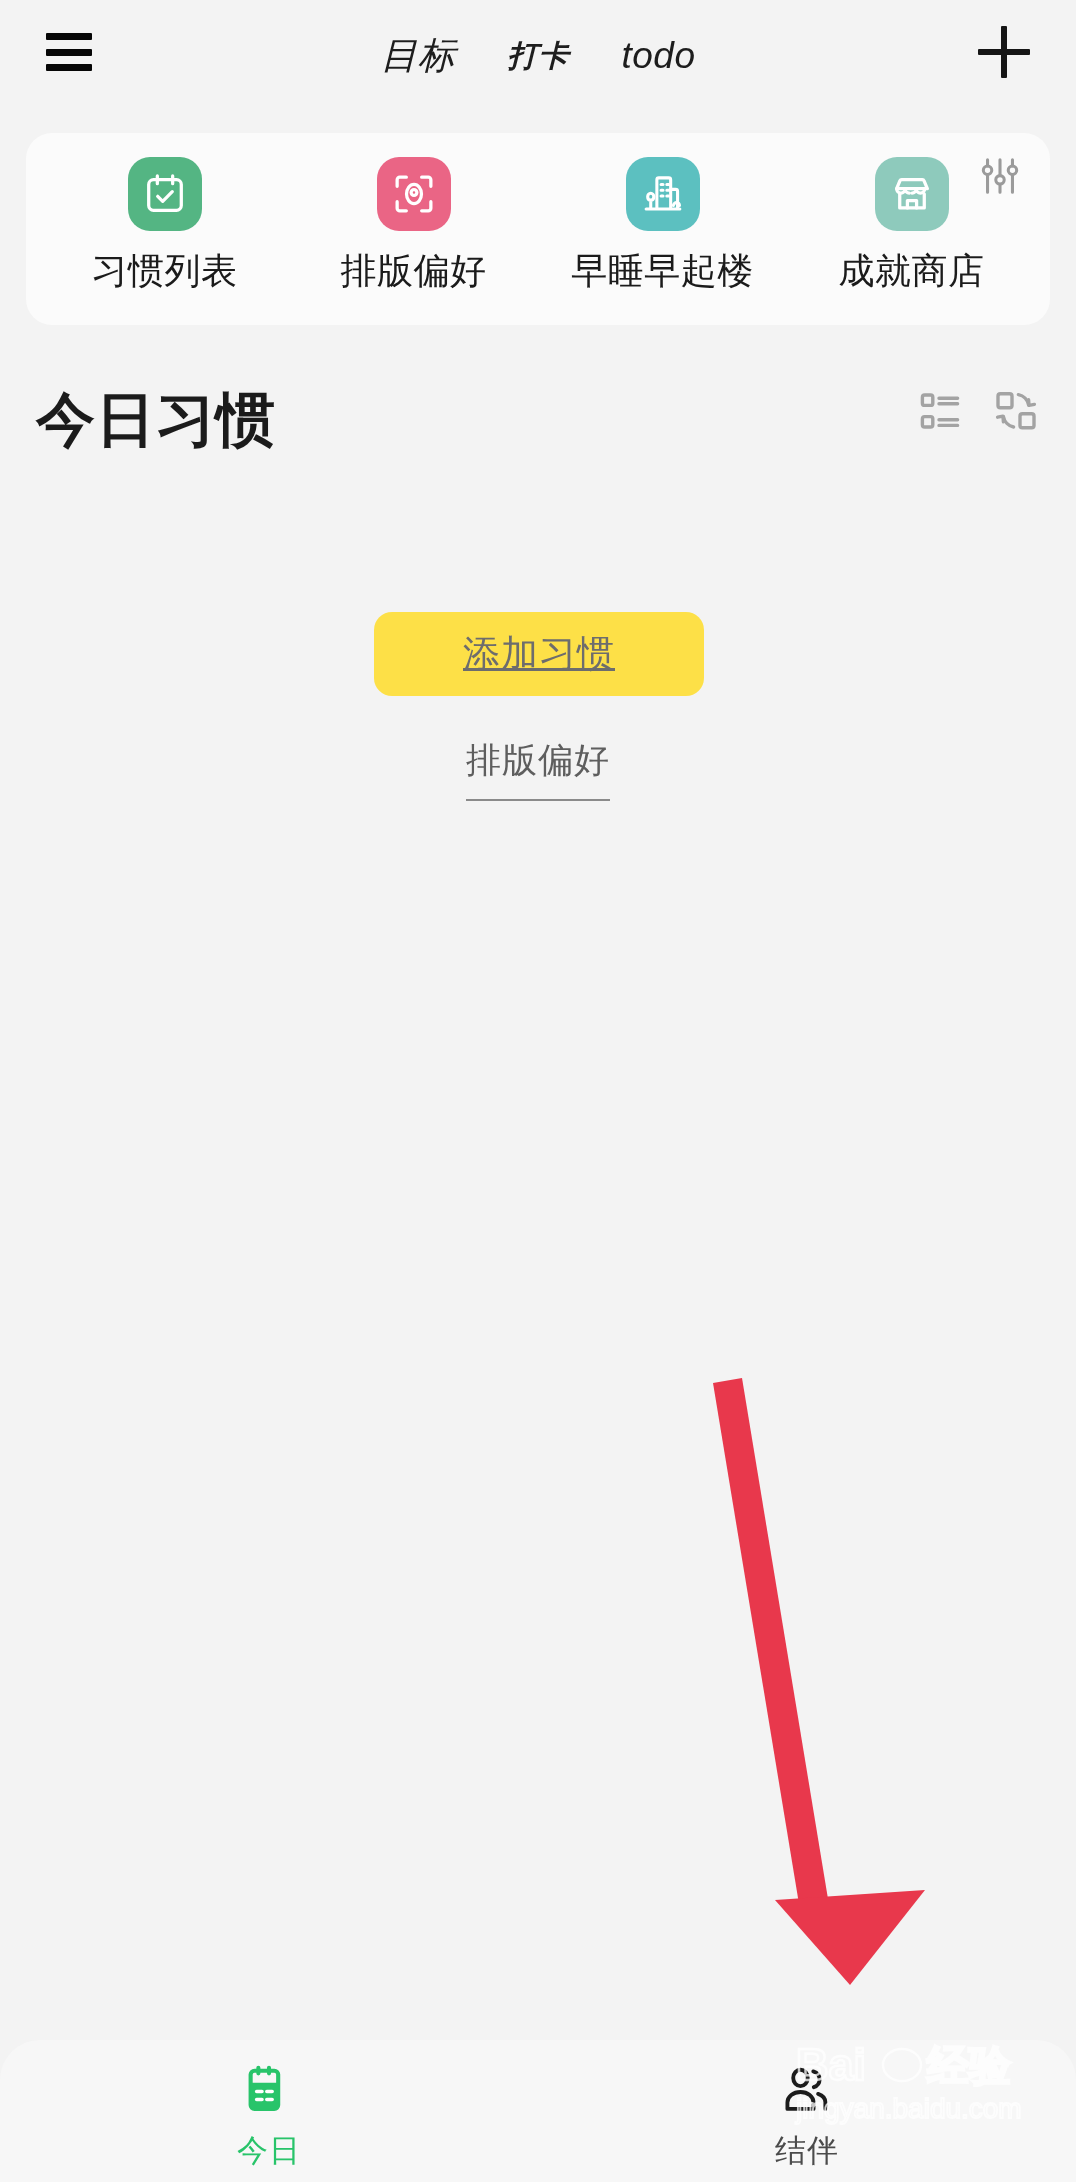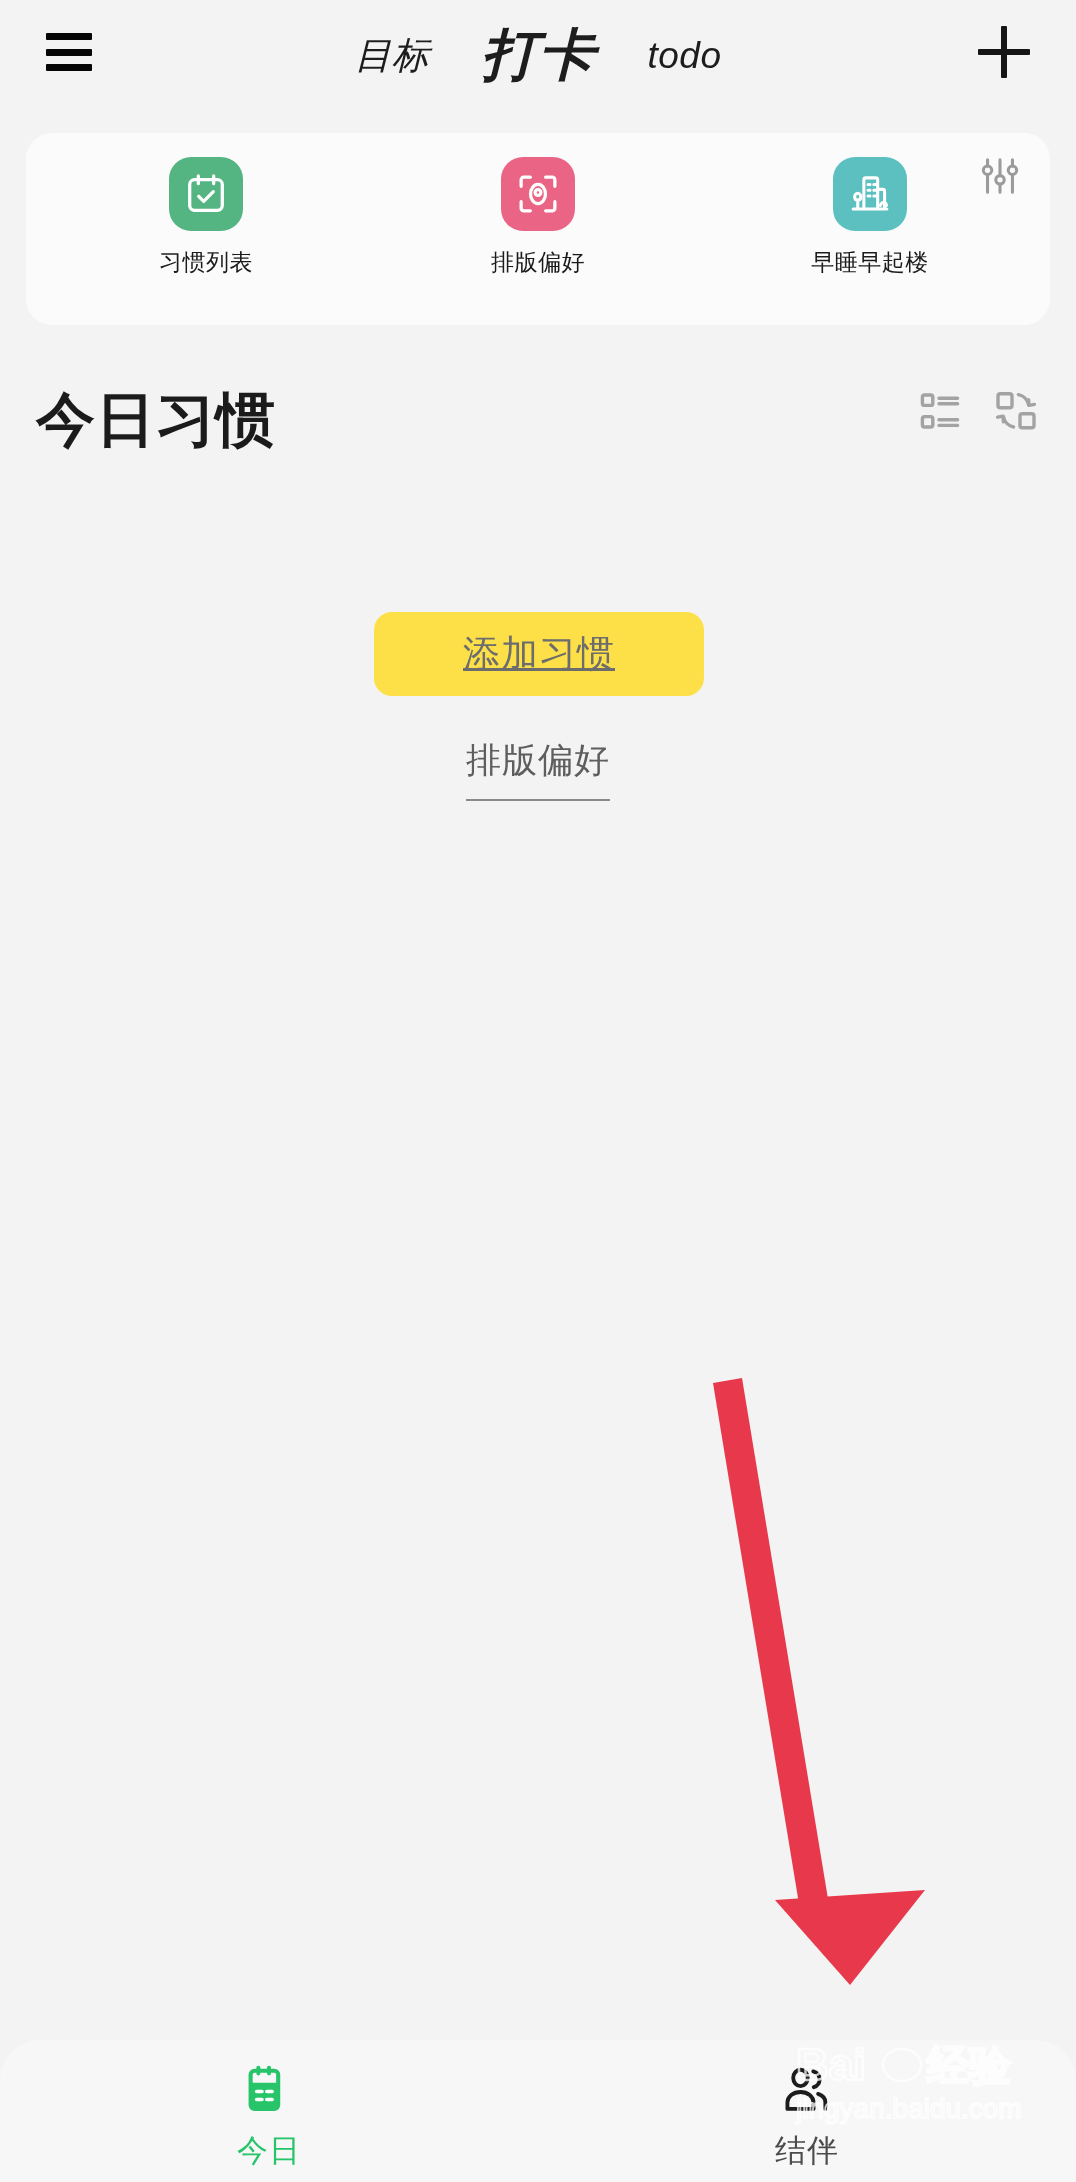--- a/index.html
+++ b/index.html
@@ -62,21 +62,21 @@
     color: #1d1d1d;
     cursor: pointer;
     white-space: nowrap;
   }
   .nav-tab.side {
     font-size: 37px;
     font-weight: 400;
     letter-spacing: 0.5px;
   }
   .nav-tab.center {
-    font-size: 56px;
+    font-size: 30px;
     font-weight: 700;
     letter-spacing: 1px;
     margin: 12px 52px;
   }
   .nav-tab.latin { font-size: 37px; }
   .plus-btn {
     position: absolute;
     right: 46px;
     top: 26px;
     width: 52px;
@@ -126,21 +126,21 @@
   .tile {
     width: 74px;
     height: 74px;
     border-radius: 22px;
     display: flex;
     align-items: center;
     justify-content: center;
   }
   .shortcut-label {
     margin-top: 16px;
-    font-size: 23px;
+    font-size: 36px;
     color: #1b1b1b;
     letter-spacing: 0.5px;
     white-space: nowrap;
   }
   .sliders-icon {
     position: absolute;
     right: 26px;
     top: 20px;
     width: 48px;
     height: 46px;
@@ -323,20 +323,32 @@
             <path d="M16 9.6h2.6a1 1 0 0 1 1 1v9"></path>
             <path d="M11 7h1M14 7h1M11 10h1M14 10h1M11 13h1M14 13h1"></path>
             <path d="M5.6 19.6v-4.4M5.6 15.2c-1 0-1.6-.8-1.6-1.8s.7-1.8 1.6-1.8 1.6.8 1.6 1.8-.6 1.8-1.6 1.8z"></path>
             <path d="M3.2 19.8h17.6"></path>
             <path d="M17.4 18c.1-.9.9-1.6 1.8-1.5.7.1 1.3.7 1.4 1.5"></path>
           </svg>
         </div>
         <div class="shortcut-label">早睡早起楼</div>
       </div>
 
+      <div class="shortcut">
+        <div class="tile" style="background:#8ecabc;">
+          <svg width="46" height="46" viewBox="0 0 24 24" fill="none" stroke="#ffffff" stroke-width="1.7" stroke-linecap="round" stroke-linejoin="round">
+            <path d="M4 9.2h16l-1.7-4.1a1 1 0 0 0-.9-.6H6.6a1 1 0 0 0-.9.6z"></path>
+            <path d="M4 9.2c0 1.3 1 2.3 2.2 2.3s2.2-1 2.2-2.3c0 1.3 1 2.3 2.2 2.3"></path>
+            <path d="M12 11.5c1.2 0 2.2-1 2.2-2.3 0 1.3 1 2.3 2.2 2.3s2.2-1 2.2-2.3"></path>
+            <path d="M5.6 12v7.3h12.8V12"></path>
+            <path d="M9.6 19.3v-3.9h4.8v3.9"></path>
+          </svg>
+        </div>
+        <div class="shortcut-label">成就商店</div>
+      </div>
 
     </div>
 
     <div class="sliders-icon">
       <svg width="48" height="46" viewBox="0 0 24 24" fill="none" stroke="#9b9b9b" stroke-width="1.6" stroke-linecap="round">
         <path d="M5.5 3.5v3.2M5.5 11.3v9.2"></path>
         <circle cx="5.5" cy="9" r="2.2"></circle>
         <path d="M12 3.5v8.2M12 16.3v4.2"></path>
         <circle cx="12" cy="14" r="2.2"></circle>
         <path d="M18.5 3.5v3.2M18.5 11.3v9.2"></path>

